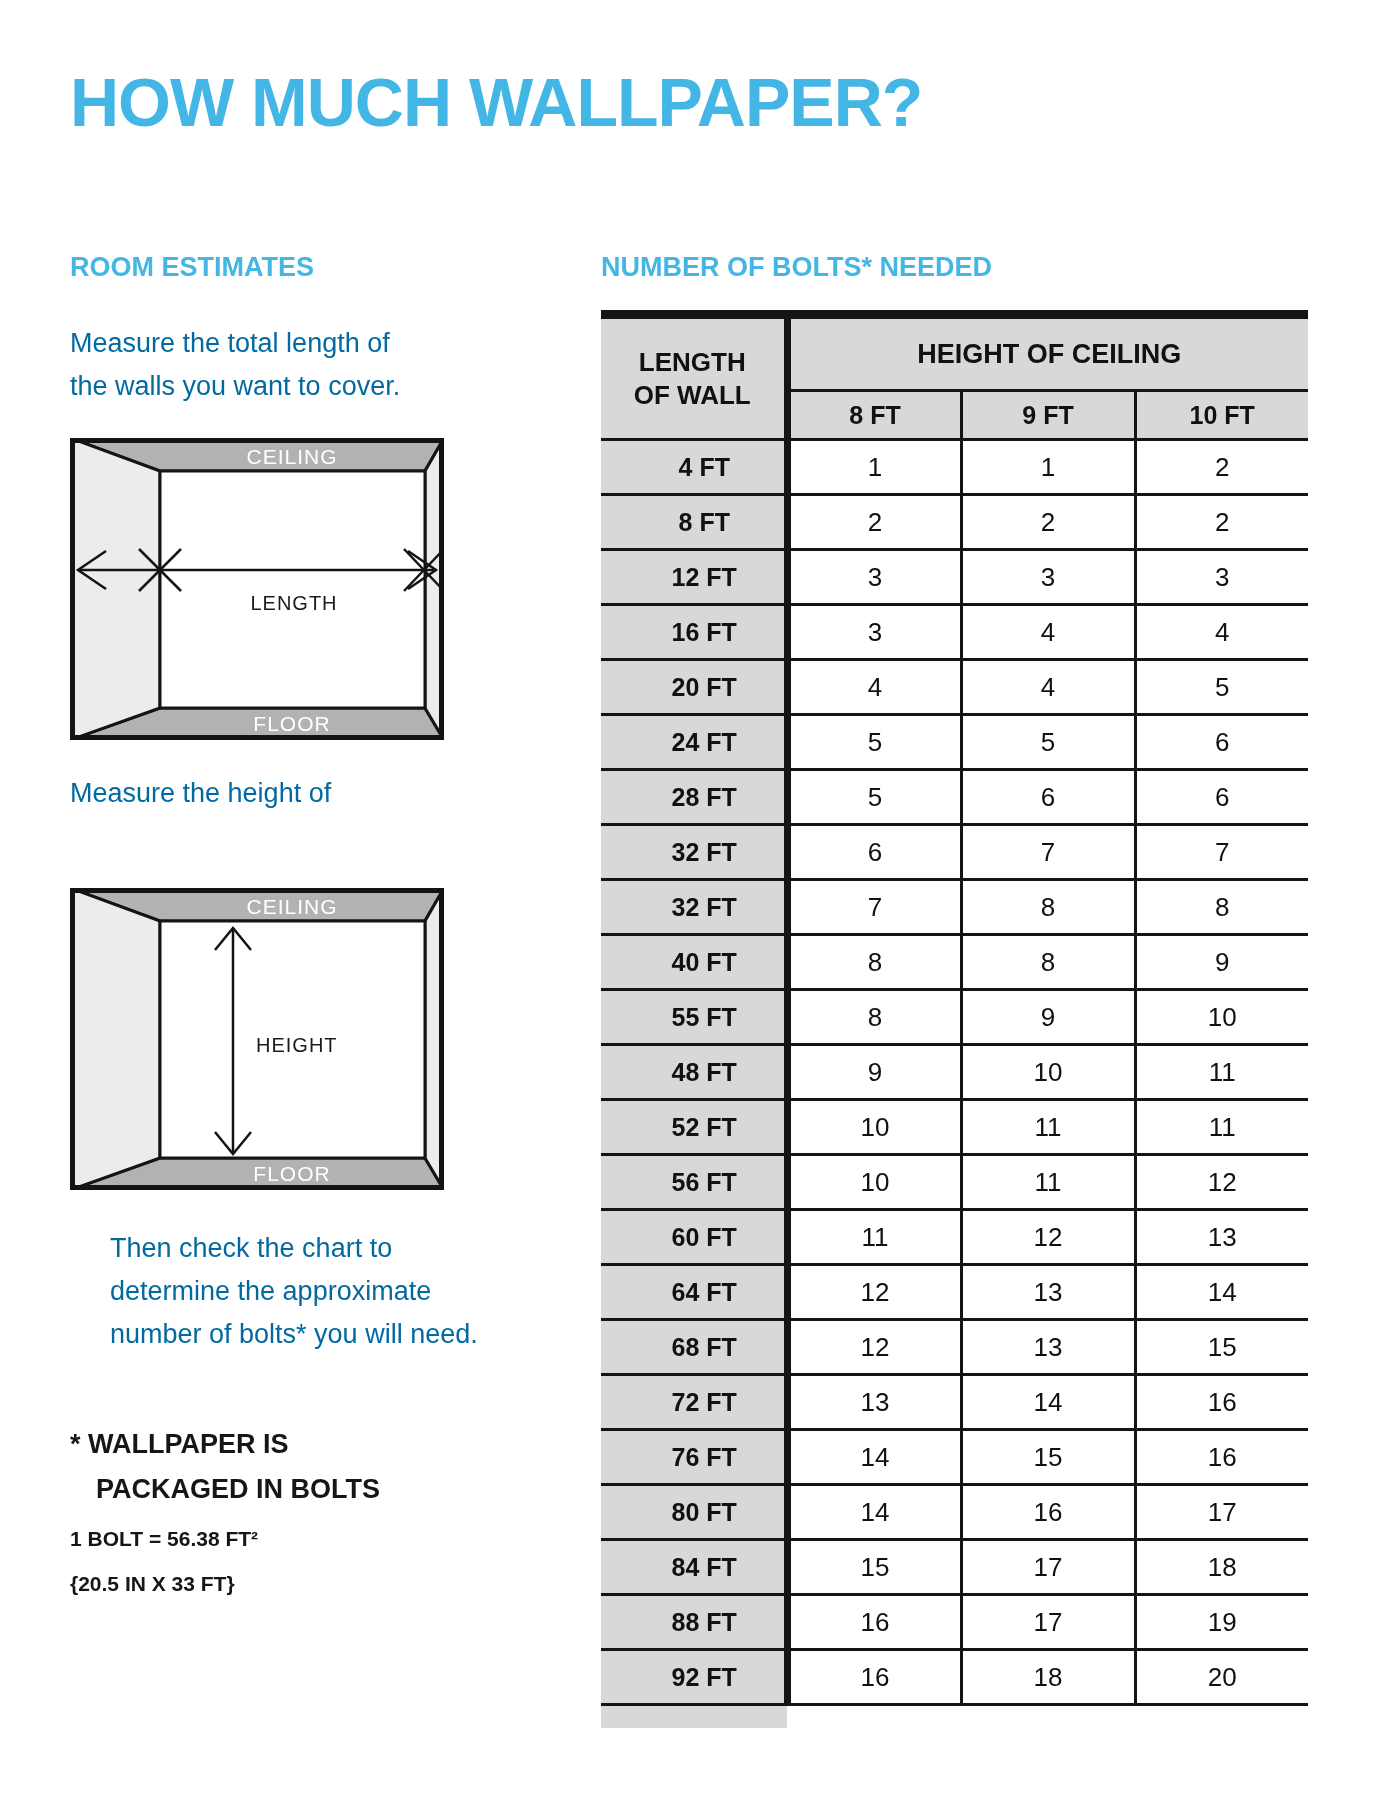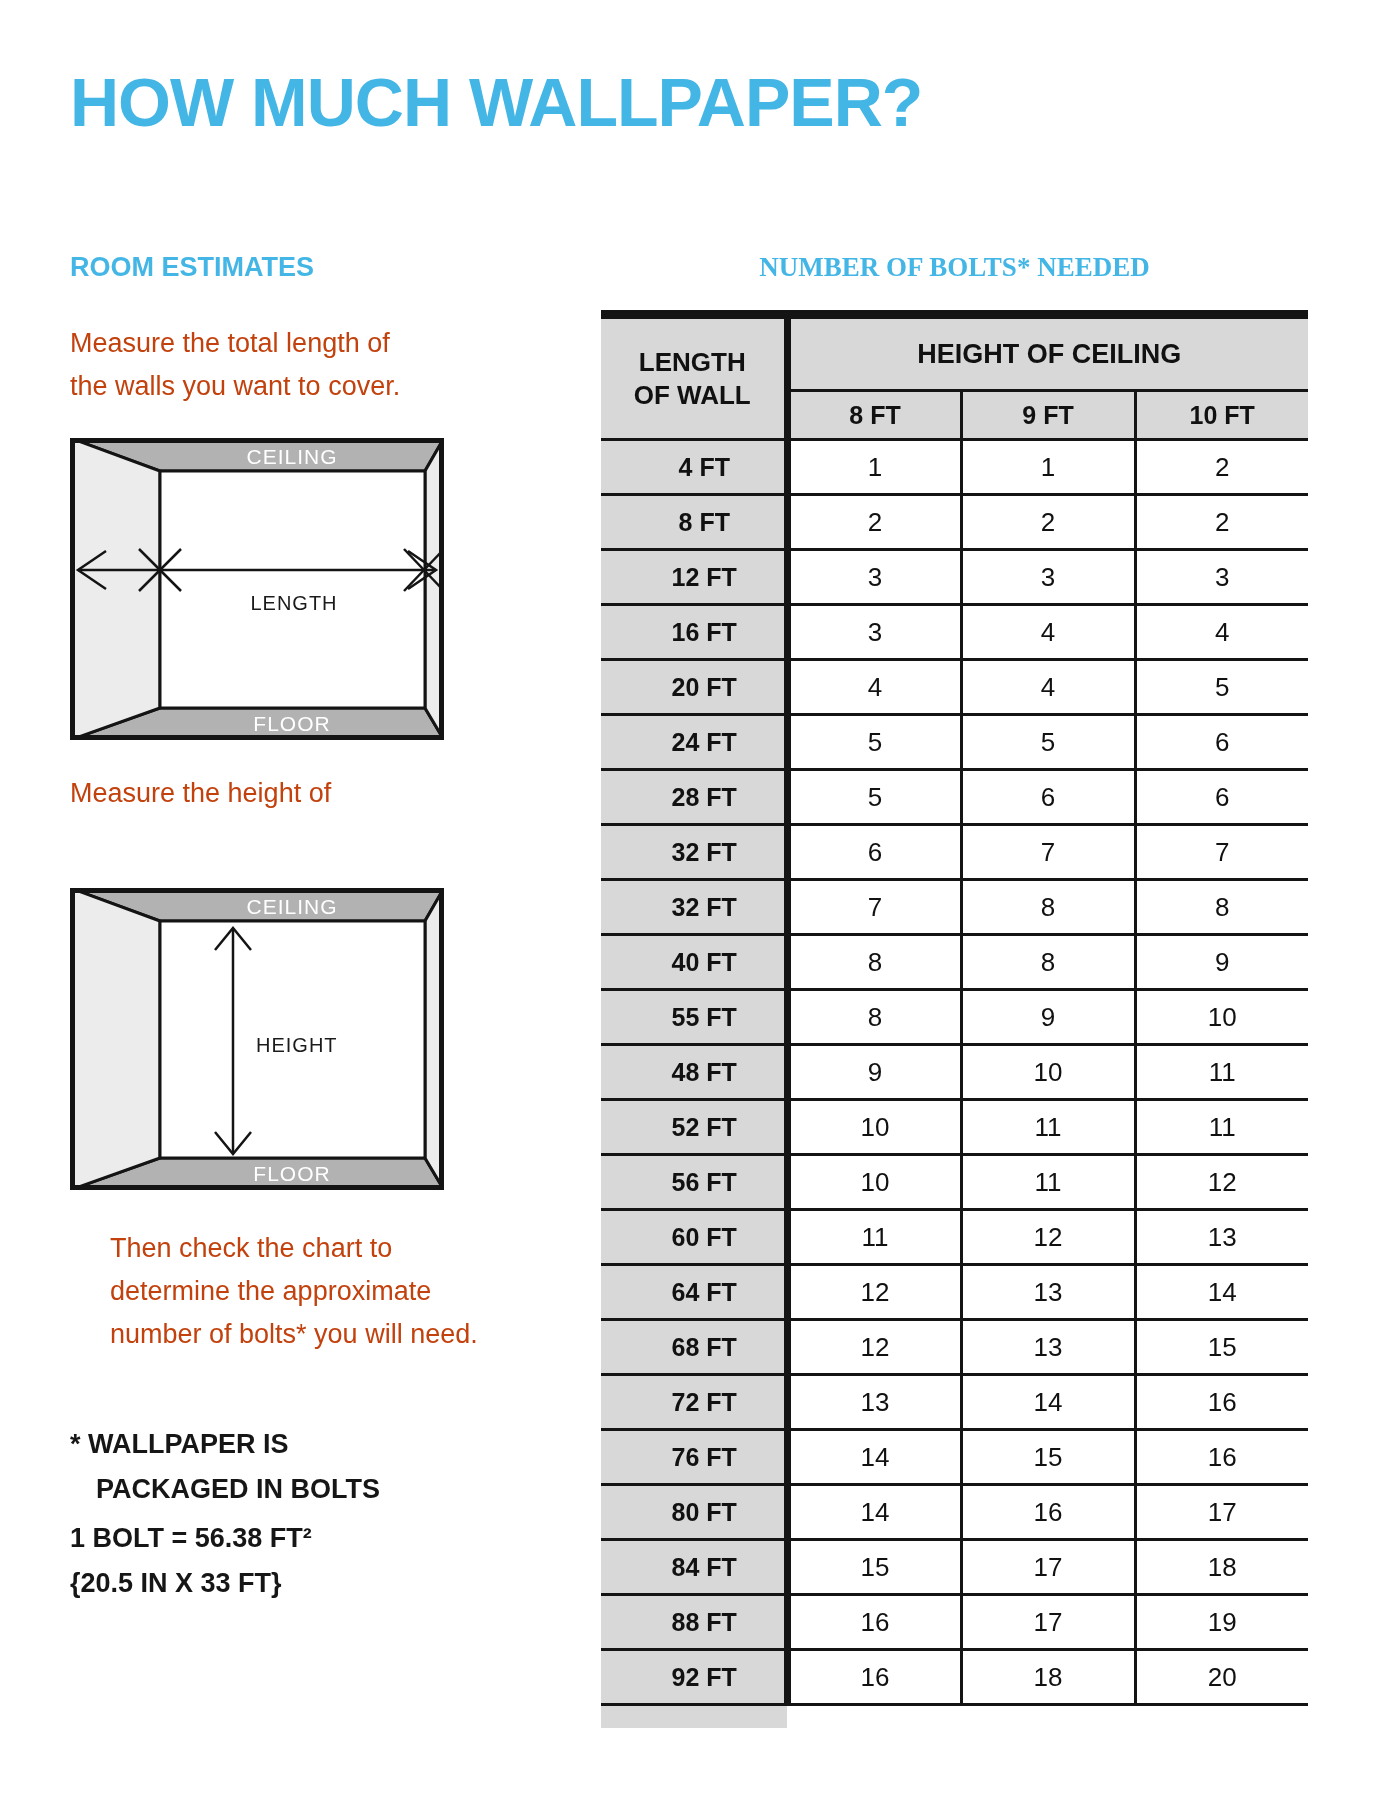--- a/index.html
+++ b/index.html
@@ -13,36 +13,36 @@
   .title{
     position:absolute;left:70px;top:63px;
     font-size:68px;font-weight:bold;letter-spacing:-1px;
     color:#44b6e5;white-space:nowrap;
   }
   .section-heading{
     position:absolute;
     font-size:27px;font-weight:bold;color:#44b6e5;white-space:nowrap;
   }
   .room-heading{left:70px;top:252px;}
-  .bolts-heading{left:601px;top:252px;width:707px;text-align:center;font-family:Liberation Serif, serif;}
+  .bolts-heading{left:601px;top:252px;width:707px;}
   .para{
     position:absolute;left:70px;width:480px;
-    font-size:27px;line-height:43px;color:#c2410c;
+    font-size:27px;line-height:43px;color:#0369a1;
   }
   .step1{top:322px;}
   .step2{top:772px;}
   .step3{top:1227px;margin-left:40px;}
   .footnote{
     position:absolute;left:70px;top:1422px;width:480px;
     font-size:27px;font-weight:bold;line-height:45px;color:#161616;
   }
   .footnote div:nth-child(2){padding-left:26px;}
   .bolt-note{
     position:absolute;left:70px;top:1516px;width:480px;
-    font-size:27px;font-weight:bold;line-height:45px;color:#161616;
+    font-size:21px;font-weight:bold;line-height:45px;color:#161616;
   }
   .diagram{position:absolute;left:70px;}
   .diagram1{top:438px;}
   .diagram2{top:888px;}
   .diagram text{font-family:"Liberation Sans",sans-serif;}
   .diag-band-label{font-size:21px;fill:#ffffff;letter-spacing:1px;}
   .diag-dim-label{font-size:20px;fill:#1b1b1b;letter-spacing:1px;}
 
   .bolts-table{
     position:absolute;left:601px;top:310px;width:707px;

